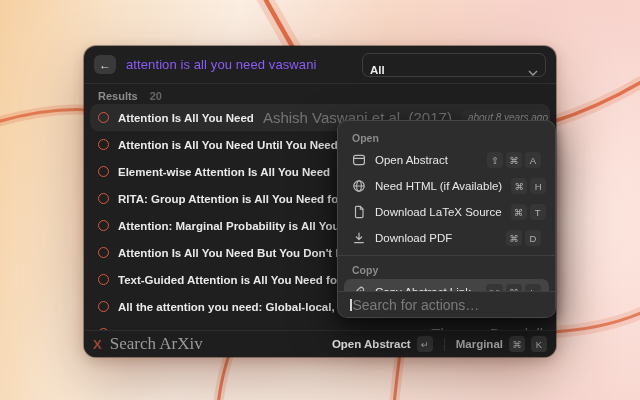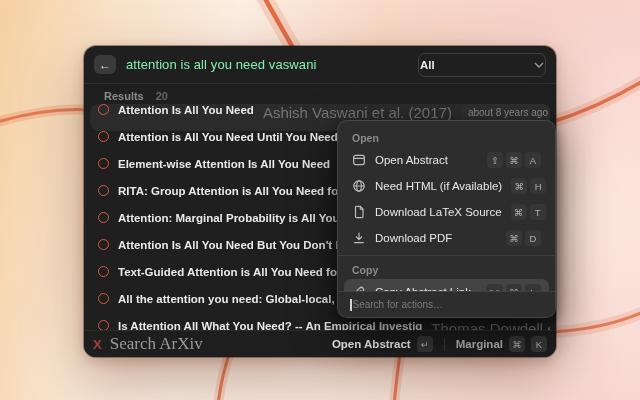--- a/index.html
+++ b/index.html
@@ -18,39 +18,39 @@
   .window { position:absolute; left:84px; top:46px; width:472px; height:311px;
     background:#1f1f1f; border-radius:12px;
     box-shadow:0 24px 60px rgba(96,42,22,.38), 0 4px 14px rgba(96,42,22,.25), 0 0 0 1px rgba(0,0,0,.35);
   }
 
   .search-header { position:absolute; left:0; top:0; right:0; height:38px;
     display:flex; align-items:center; padding:0 10px; gap:10px;
     border-bottom:1px solid rgba(255,255,255,.07); }
   .back-btn { width:22px; height:19px; background:#3a3a3a; border-radius:6px;
     display:flex; align-items:center; justify-content:center; color:#dedede; font-size:12px; flex:0 0 auto; }
-  .query { color:#86efac; font-size:13px; font-weight:500; letter-spacing:.1px; white-space:nowrap; }
-  .dropdown { margin-left:auto; width:128px; height:24px; border:1px solid #3e3e3e; border-radius:7px;
-    display:flex; align-items:center; justify-content:space-between; padding:0 1px; }
+  .query { color:#8b5cf6; font-size:13px; font-weight:500; letter-spacing:.1px; white-space:nowrap; }
+  .dropdown { margin-left:auto; width:184px; height:24px; border:1px solid #3e3e3e; border-radius:7px;
+    display:flex; align-items:flex-end; justify-content:space-between; padding:0 7px; }
   .dropdown .val { color:#ececec; font-size:11.5px; font-weight:700; }
   .dropdown svg { display:block; }
 
-  .results-hdr { position:absolute; left:20px; top:44px; display:flex; gap:12px; align-items:flex-start; }
+  .results-hdr { position:absolute; left:14px; top:44px; display:flex; gap:12px; align-items:flex-start; }
   .results-hdr .lbl { color:#8d8d8d; font-size:11px; font-weight:600; }
   .results-hdr .cnt { color:#666; font-size:11px; font-weight:600; }
 
   .list { position:absolute; left:0; top:58px; right:0; bottom:27px; overflow:hidden; }
   .row { height:27px; margin:0 6px; padding:0 8px; border-radius:8px;
-    display:flex; gap:9px; white-space:nowrap; overflow:hidden; }
+    display:flex; align-items:center; gap:9px; white-space:nowrap; overflow:hidden; }
   .row.selected { background:#2b2b2b; }
   .ring { width:11px; height:11px; border:1.5px solid #d9583a; border-radius:50%; flex:0 0 auto; }
   .rtitle { color:#eaeaea; font-size:11.5px; font-weight:600; }
   .rsub { color:#757575; font-size:15px; font-weight:400; }
   .rbadge { margin-left:auto; background:#2f2f2f; color:#8d8d8d; font-size:10px; font-weight:500;
-    padding:2.5px 7px; border-radius:6px; flex:0 0 auto; }
+    padding:2.5px 7px; border-radius:6px; flex:0 0 auto;font-style:italic; }
 
   .status-bar { position:absolute; left:0; right:0; bottom:0; height:27px;
     border-top:1px solid rgba(255,255,255,.07); background:#1e1e1e; border-radius:0 0 12px 12px;
     display:flex; align-items:center; padding:0 9px; gap:8px; }
   .arxiv-x { color:#a04238; font-size:13px; font-weight:700; }
   .app-name { color:#9a9a9a; font-size:17px;font-family:Liberation Serif, serif; }
   .sb-right { margin-left:auto; display:flex; align-items:center; gap:6px; }
   .sb-action { color:#ededed; font-size:11.5px; font-weight:700; }
   .sb-action.dim { color:#b5b5b5; }
   .kcap { min-width:16px; height:16px; padding:0 3px; background:#363636; border-radius:4px;
@@ -65,21 +65,21 @@
   .msec { color:#8b8b8b; font-size:10.5px; font-weight:600; padding:5px 8px 3px; }
   .mitem { height:26px; display:flex; align-items:center; gap:9px; padding:0 8px; border-radius:7px; }
   .mitem.hl { background:rgba(255,255,255,.11); }
   .mitem .micon { width:14px; height:14px; flex:0 0 auto; display:flex; align-items:center; }
   .mitem .mlabel { color:#e8e8e8; font-size:11.5px; font-weight:500; white-space:nowrap; }
   .mkeys { margin-left:auto; display:flex; gap:3px; }
   .mdivider { height:1px; background:rgba(255,255,255,.09); margin:4px -6px 3px; }
   .menu-search { position:absolute; left:0; right:0; bottom:0; height:26px; background:#2d2d2d;
     border-top:1px solid rgba(255,255,255,.09); display:flex; align-items:center; padding:0 12px; gap:1px; }
   .caret { width:1.5px; height:12px; background:#d6d6d6; }
-  .msearch-ph { color:#7b7b7b; font-size:10px; }
+  .msearch-ph { color:#7b7b7b; font-size:14px; }
 </style>
 </head>
 <body>
 
 <div class="wallpaper">
   <svg width="640" height="400" viewBox="0 0 640 400">
     <g fill="none" stroke-linecap="round">
       <path d="M255 -20 C 295 55, 330 105, 355 165" stroke="#dd5c33" stroke-width="16" opacity="0.18"></path>
       <path d="M255 -20 C 295 55, 330 105, 355 165" stroke="#dd5c33" stroke-width="4.5" opacity="0.85"></path>
       <path d="M-10 124 C 30 112, 60 108, 90 110" stroke="#dd5c33" stroke-width="10" opacity="0.2"></path>

